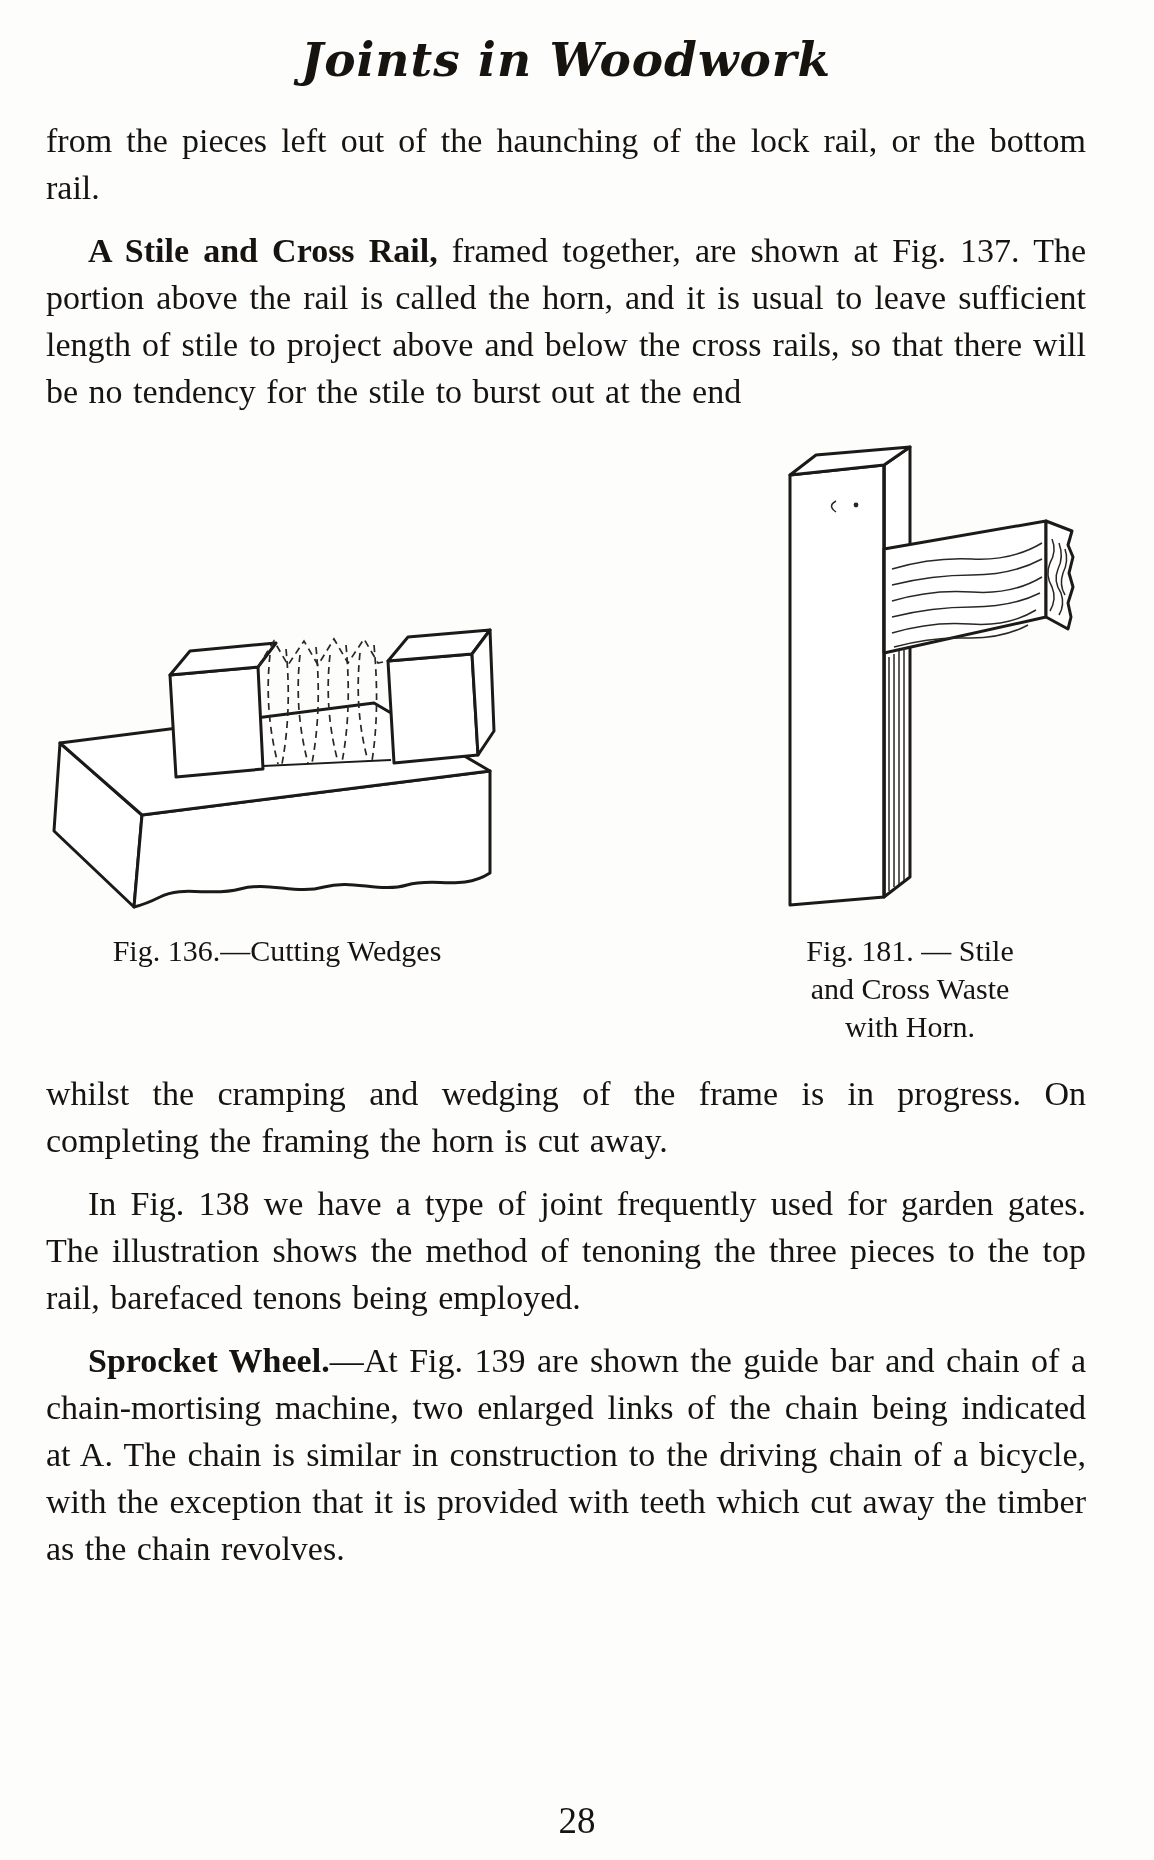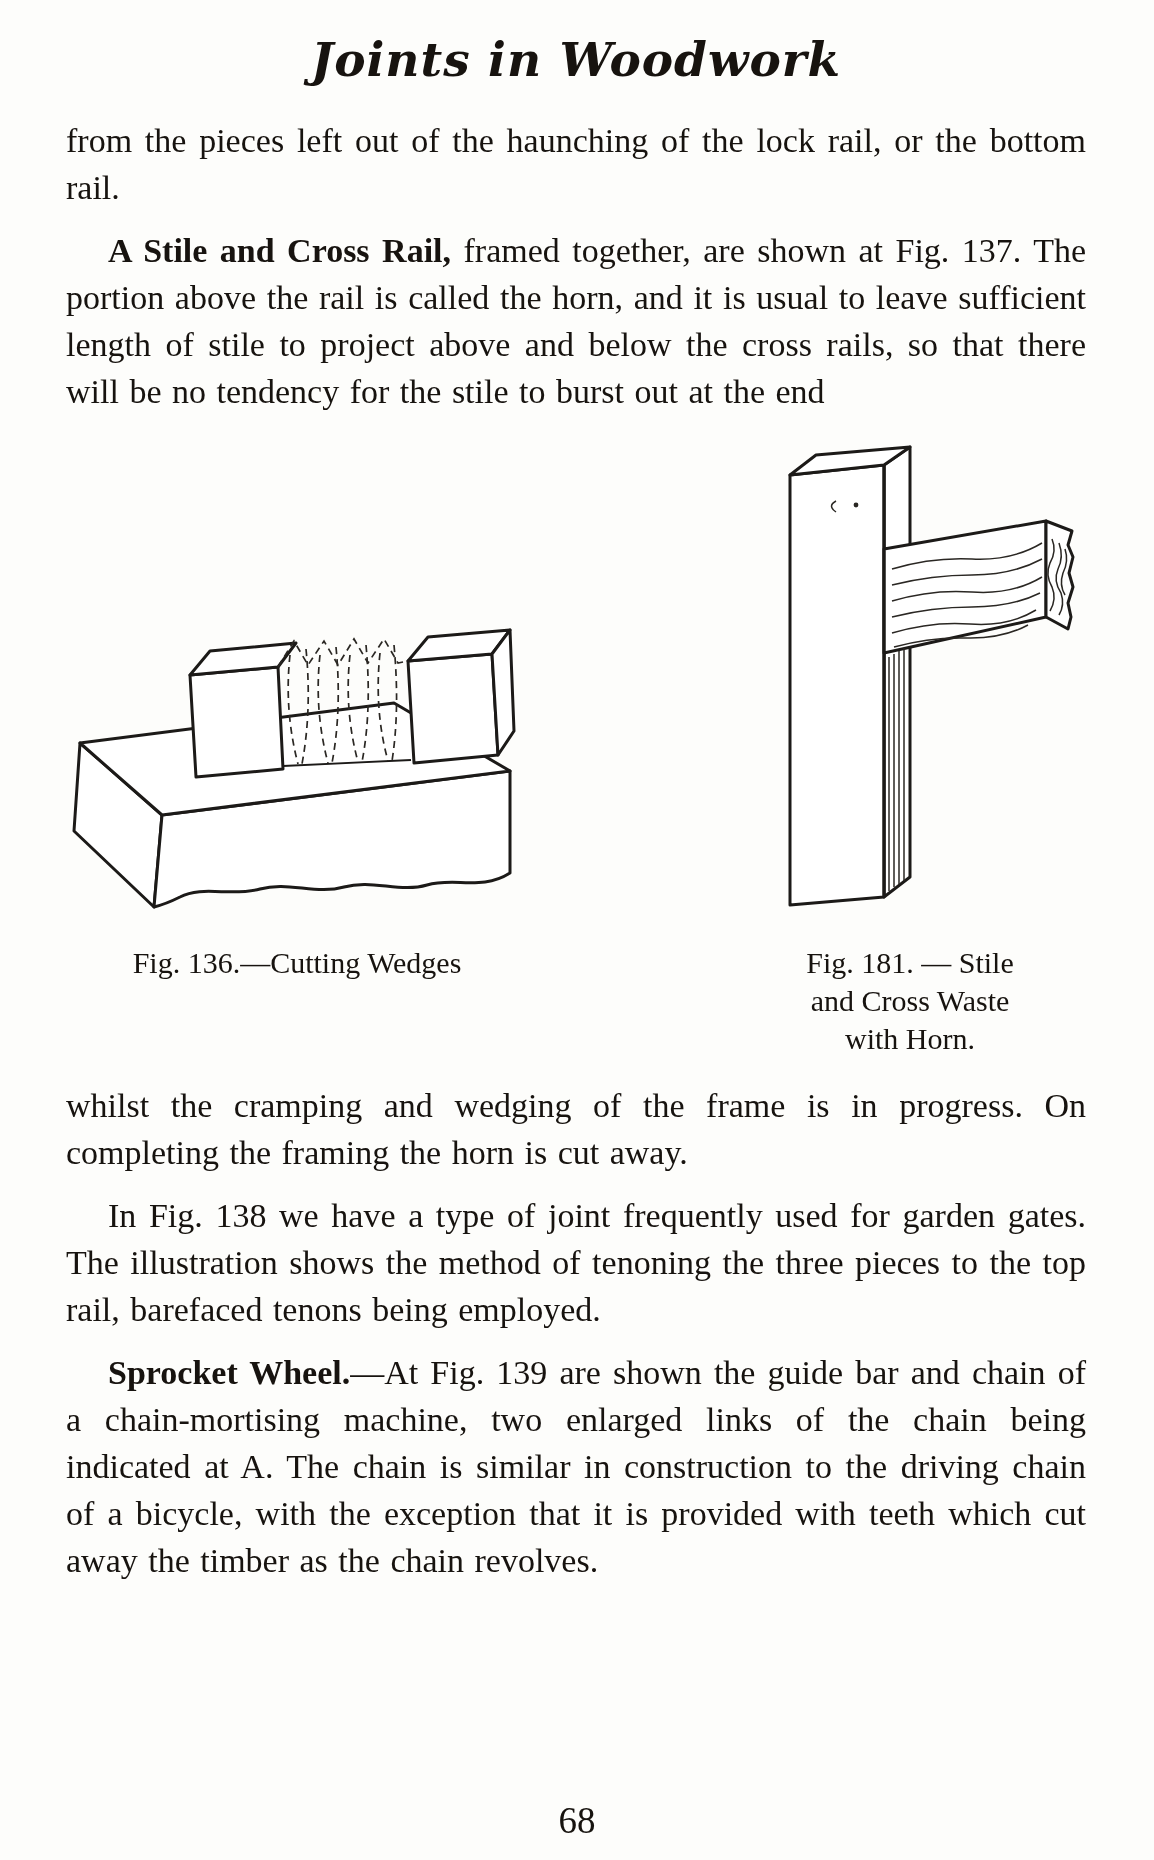--- a/index.html
+++ b/index.html
@@ -4,21 +4,21 @@
 <style>
   html,body{margin:0;padding:0;background:#ffffff;}
   .page{
     position:relative;
     width:1154px;height:1860px;
     margin:0 auto;
     background:#fdfdfb;
     color:#17130f;
     font-family:"Liberation Serif", serif;
     box-sizing:border-box;
-    padding:24px 52px 0 50px;
+    padding:24px 52px 0 30px;
     overflow:hidden;
   }
   .title{
     text-align:center;
     font-family:"DejaVu Serif", serif;
     font-style:italic;
     font-weight:700;
     font-size:47px;
     letter-spacing:1px;
     margin:8px 0 30px 0;
@@ -42,21 +42,21 @@
   }
   .figure{
     display:flex;
     flex-direction:column;
     align-items:center;
   }
   .caption{
     font-size:30px;
     line-height:38px;
     text-align:center;
-    margin-top:24px;
+    margin-top:12px;
     min-height:116px;
   }
   .drawing svg{display:block;}
   .outline{fill:#ffffff;stroke:#1c1a18;stroke-width:3;stroke-linejoin:round;}
   .thin{fill:none;stroke:#1c1a18;stroke-width:1.8;}
   .tex{fill:none;stroke:#2a2723;stroke-width:1.5;}
   .dashed{fill:none;stroke:#2a2723;stroke-width:1.7;stroke-dasharray:7 5;}
   .page-number{
     position:absolute;
     left:0;right:0;bottom:18px;
@@ -160,15 +160,15 @@
     </div>
 
   </div>
 
   <p class="body-par">whilst the cramping and wedging of the frame is in progress.  On completing the framing the horn is cut away.</p>
 
   <p class="body-par par-gap indent">In Fig. 138 we have a type of joint frequently used for garden gates.  The illustration shows the method of tenoning the three pieces to the top rail, barefaced tenons being employed.</p>
 
   <p class="body-par indent" style="margin-top:14px;"><span class="lead">Sprocket Wheel.</span><span>—At Fig. 139 are shown the guide bar and chain of a chain-mortising machine, two enlarged links of the chain being indicated at A.  The chain is similar in construction to the driving chain of a bicycle, with the exception that it is provided with teeth which cut away the timber as the chain revolves.</span></p>
 
-  <div class="page-number">68</div>
+  <div class="page-number">28</div>
 
 </div>
 
 </body></html>

